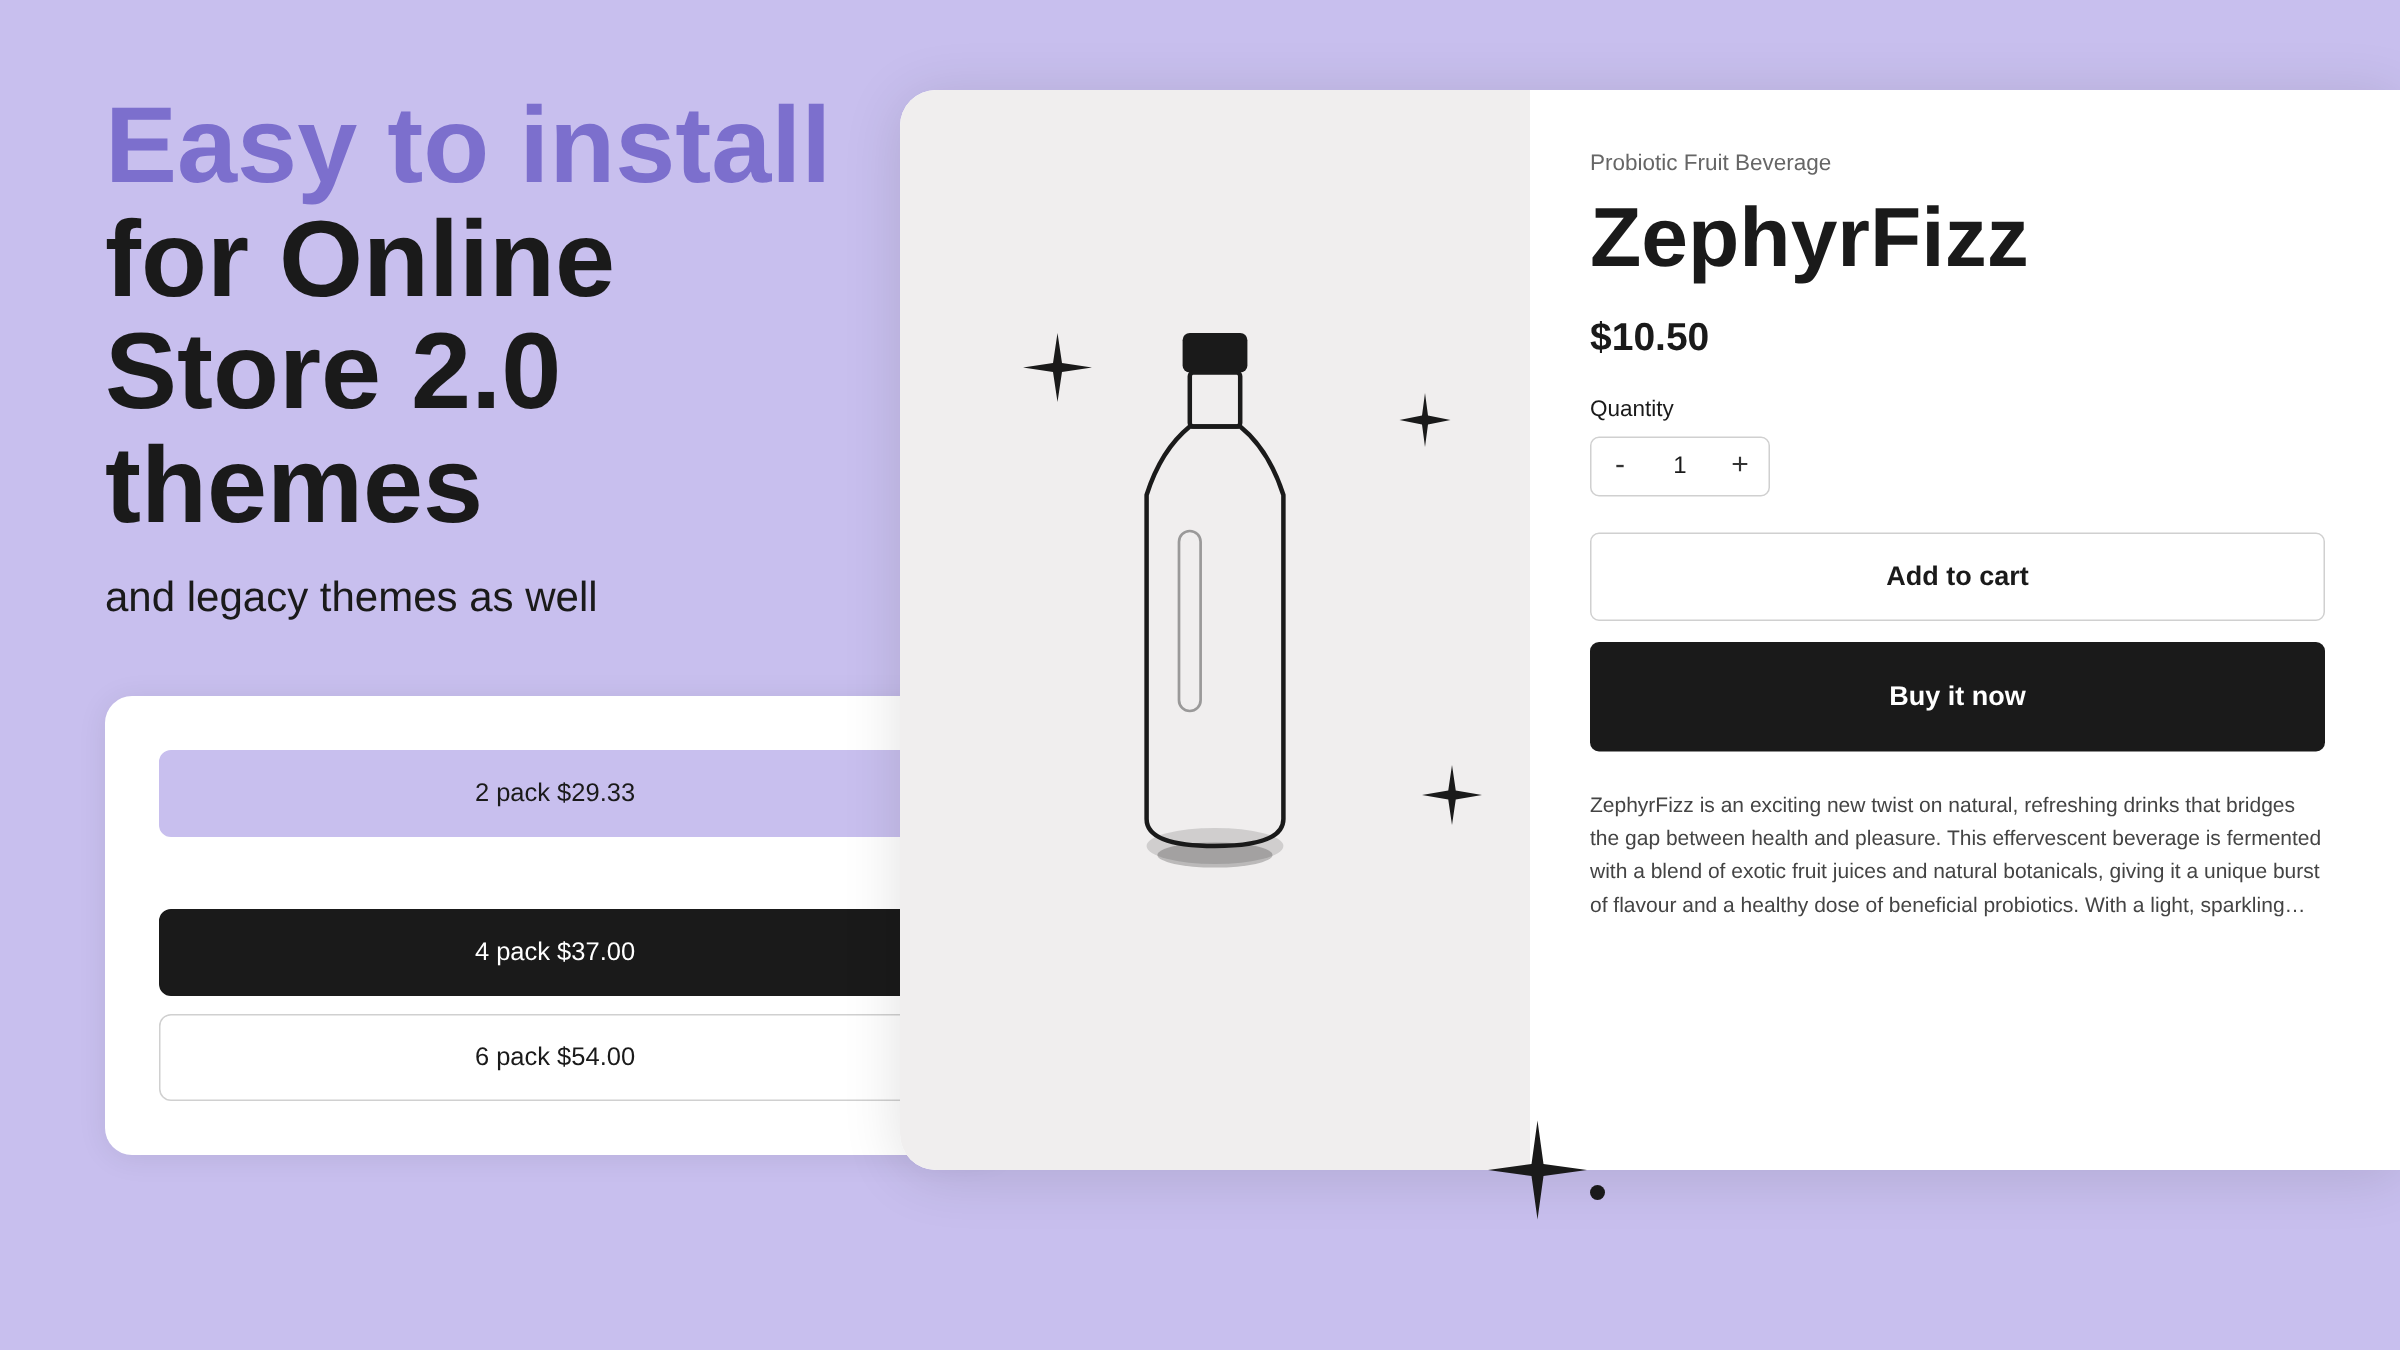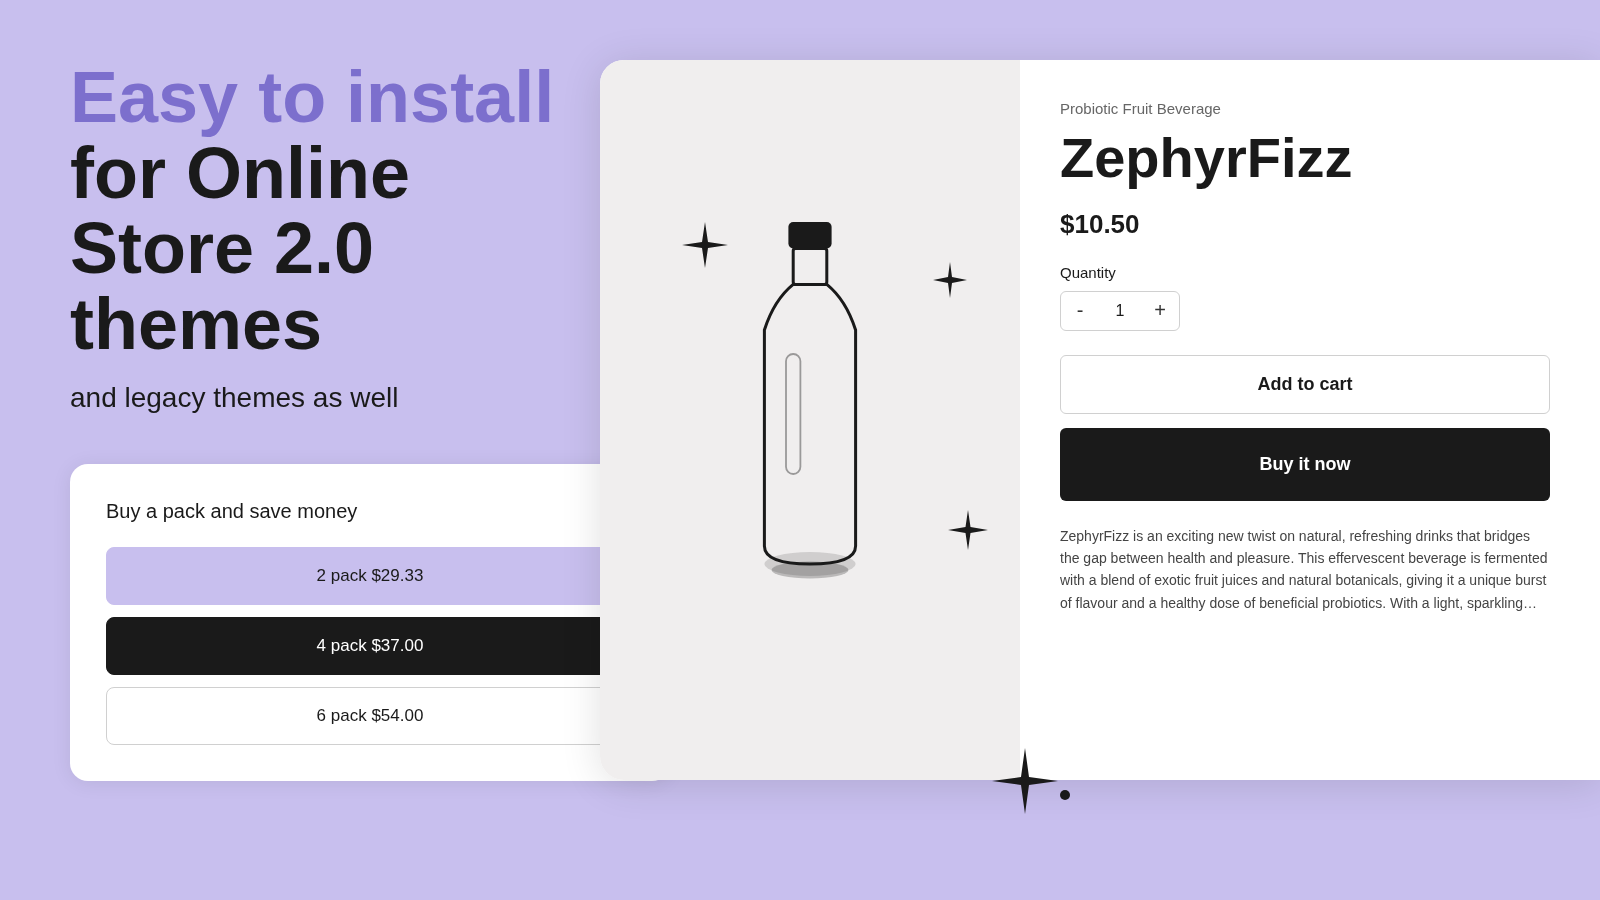--- a/index.html
+++ b/index.html
@@ -79,20 +79,21 @@
     .pack-btn-purple {
       background-color: #c8bfee;
       border-color: #c8bfee;
       color: #1a1a1a;
     }
 
     .pack-btn-black {
       background-color: #1a1a1a;
       border-color: #1a1a1a;
       color: #ffffff;
+      margin-top: 36px;
     }
 
     .pack-btn-outline {
       background-color: #ffffff;
       border-color: #d0d0d0;
       color: #1a1a1a;
     }
 
     
     .right-panel {
@@ -273,21 +274,20 @@
 <body>
 
 <div class="left-section">
   <h1 class="headline">
     <span class="highlight">Easy to install</span><br>
     <span>for Online Store 2.0 themes</span>
   </h1>
   <p class="subheadline">and legacy themes as well</p>
 
   <div class="pack-widget">
-    <p class="pack-title">Buy a pack and save money</p>
     <div class="pack-options">
       <button class="pack-btn pack-btn-purple">2 pack $29.33</button>
       <button class="pack-btn pack-btn-black">4 pack $37.00</button>
       <button class="pack-btn pack-btn-outline">6 pack $54.00</button>
     </div>
   </div>
 </div>
 
 <div class="right-panel">
 

